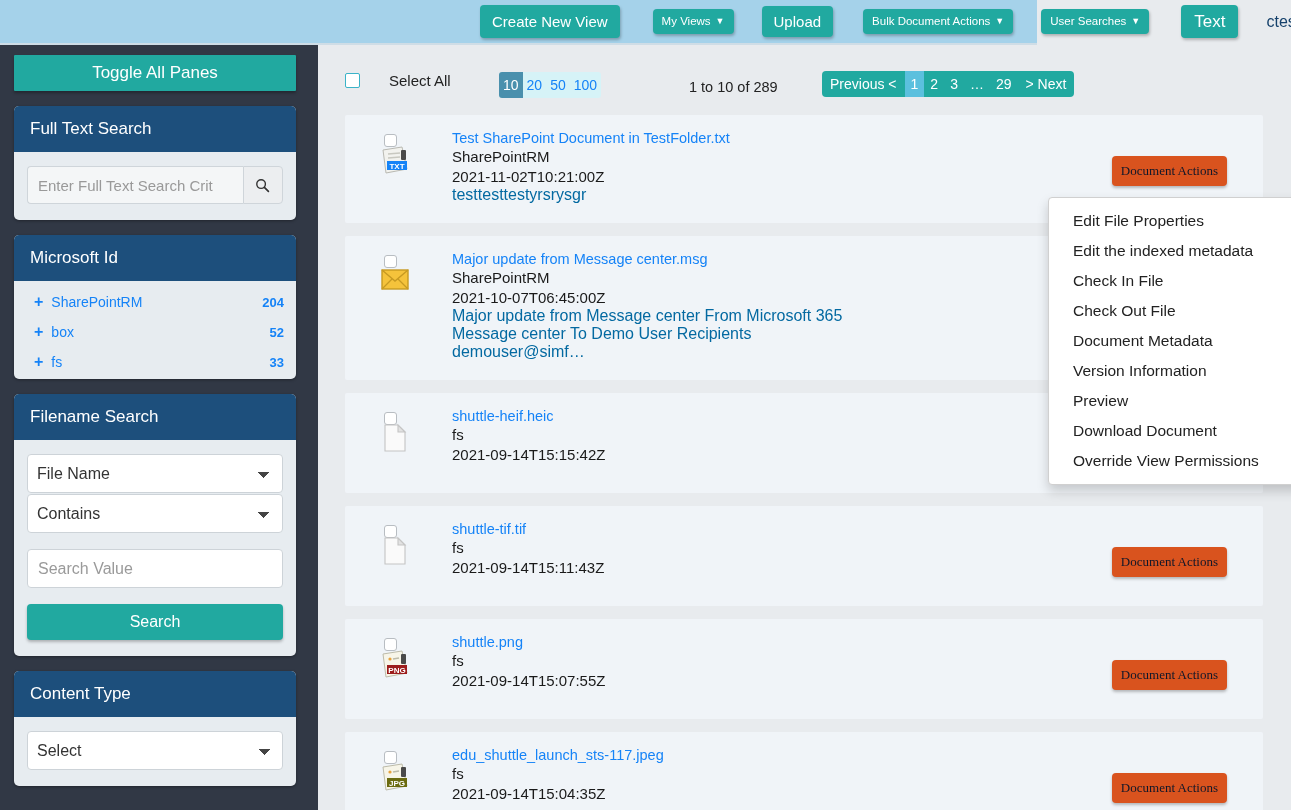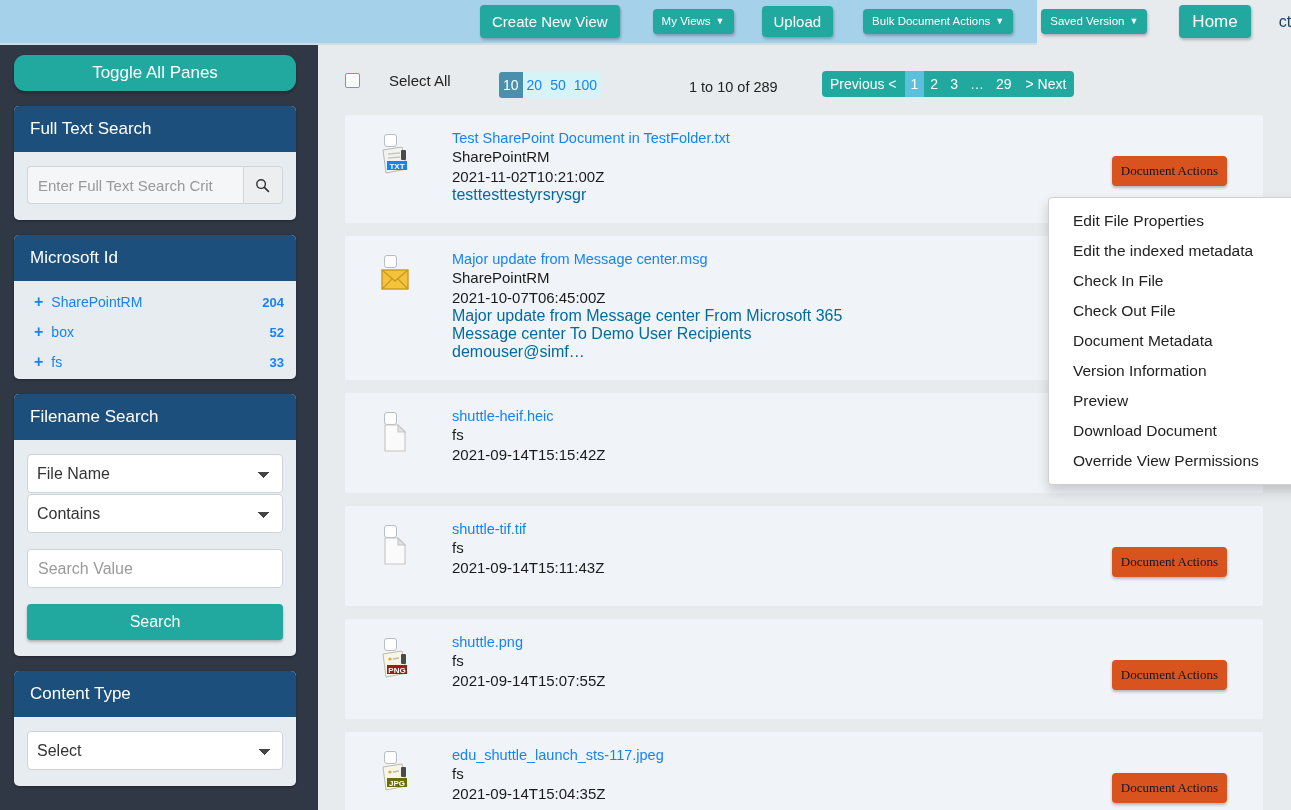--- a/index.html
+++ b/index.html
@@ -45,21 +45,21 @@
   .sidebar {
     position: absolute; top: 45px; left: 0;
     width: 318px; height: 765px;
     background: #313845;
     padding: 10px 14px 0 14px;
     overflow: hidden;
   }
   .toggle-panes {
     width: 282px; height: 36px;
     background: #21a9a0; color: #fff;
-    border: none; border-radius: 11px;
+    border: none; border-radius: 1px;
     font-size: 17px; cursor: pointer;
     box-shadow: 0 2px 3px rgba(0,0,0,0.3);
     font-family: "Liberation Sans", sans-serif;
     margin-bottom: 15px;
   }
   .panel {
     width: 282px;
     background: #e7ecf0;
     border-radius: 5px;
     margin-bottom: 15px;
@@ -223,22 +223,22 @@
 </style>
 </head>
 <body>
 
 <div class="topbar">
   <div class="tb-spacer"></div>
   <button class="tb-btn big">Create New View</button>
   <button class="tb-btn small"><span>My Views</span><span class="caret">▼</span></button>
   <button class="tb-btn upload">Upload</button>
   <button class="tb-btn small"><span>Bulk Document Actions</span><span class="caret">▼</span></button>
-  <button class="tb-btn small"><span>Saved Version</span><span class="caret">▼</span></button>
-  <button class="tb-btn home">Home</button>
+  <button class="tb-btn small"><span>User Searches</span><span class="caret">▼</span></button>
+  <button class="tb-btn home">Text</button>
   <div class="user-area">
     <span>ctest</span>
 
   </div>
 </div>
 
 <div class="sidebar">
 
   <button class="toggle-panes">Toggle All Panes</button>
 

